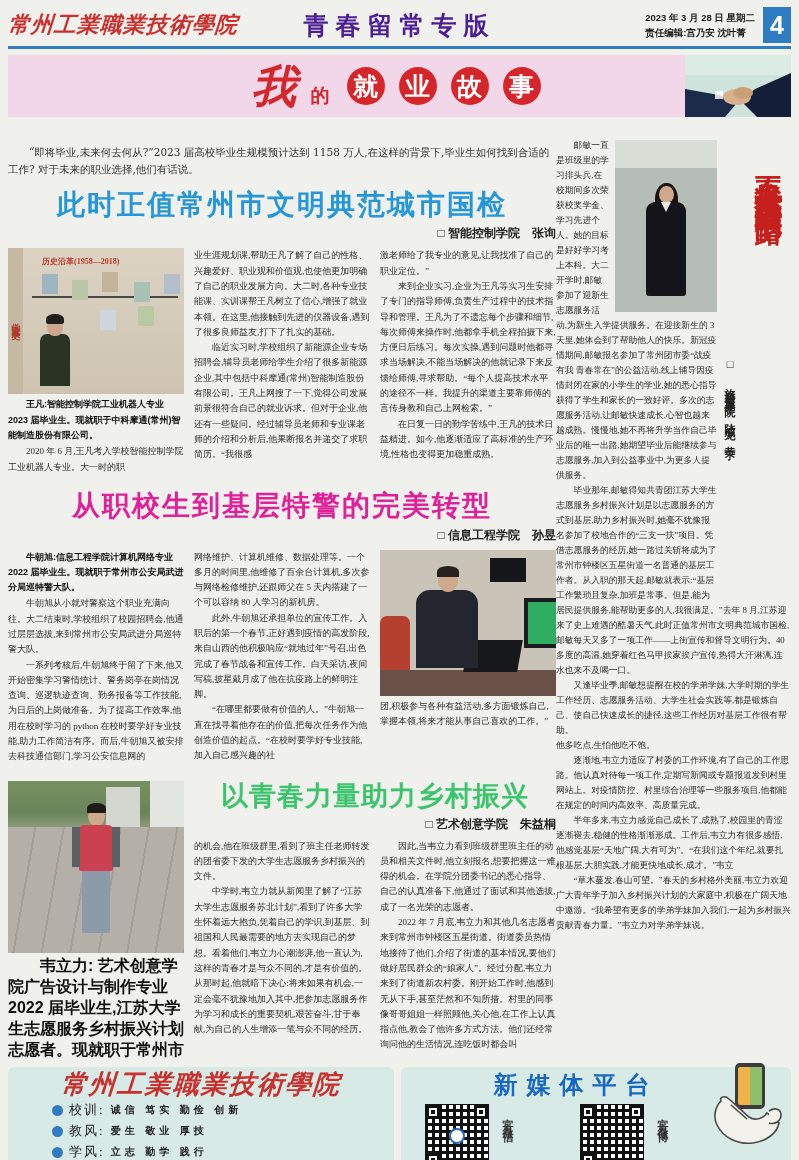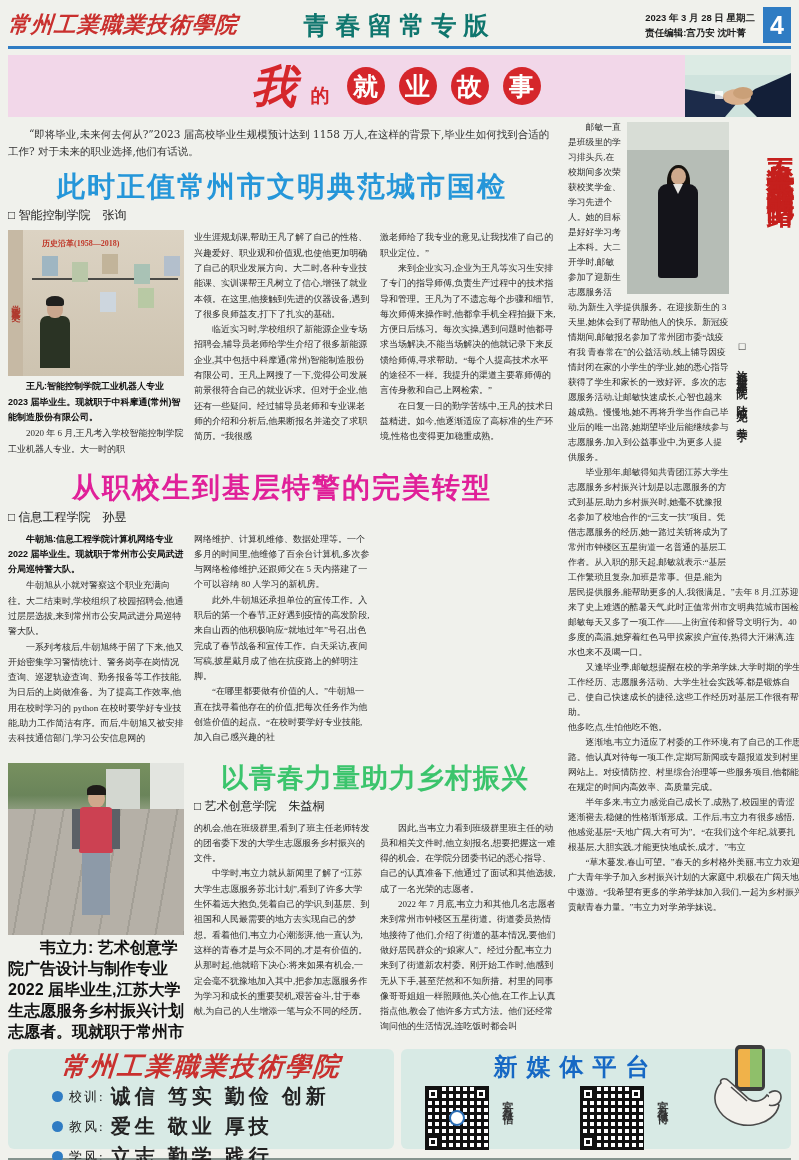--- a/index.html
+++ b/index.html
@@ -2,46 +2,46 @@
 <html><head>
 <meta charset="utf-8">
 <style>
   html,body{margin:0;padding:0;background:#e4e6e0;}
   .page{width:799px;height:1160px;background:#f0f1ec;position:relative;overflow:hidden;
         font-family:"Liberation Sans",sans-serif;box-sizing:border-box;padding:4px 8px;}
   
   .masthead{display:flex;align-items:center;height:42px;border-bottom:3px solid #2f7cc3;position:relative;}
   .school-script{font-family:"DejaVu Serif",serif;font-style:italic;font-weight:bold;color:#c9302e;
         font-size:22px;letter-spacing:1px;transform:skewX(-4deg);white-space:nowrap;}
-  .edition{position:absolute;left:50%;transform:translateX(-50%);color:#0f766e;font-size:25px;
+  .edition{position:absolute;left:50%;transform:translateX(-50%);color:#4c1d95;font-size:25px;
         font-weight:bold;letter-spacing:7px;white-space:nowrap;text-align:right;}
   .dateblock{margin-left:auto;font-size:9.5px;font-weight:bold;color:#1b1b1b;line-height:1.6;text-align:left;}
   .pagenum{width:28px;height:36px;background:#2f7cc3;color:#fff;font-size:25px;font-weight:bold;
         display:flex;align-items:center;justify-content:center;margin-left:8px;flex:0 0 auto;}
   
   .banner{margin-top:6px;height:62px;background:#f2d7e9;position:relative;display:flex;
         align-items:center;justify-content:center;}
   .wo{color:#d5262b;font-size:45px;font-family:"DejaVu Serif",serif;font-style:italic;font-weight:bold;line-height:1;}
   .de{color:#d5262b;font-size:19px;font-weight:bold;margin:20px 10px 0 14px;}
   .circle{width:38px;height:38px;border-radius:50%;background:#d5262b;color:#fff;font-size:25px;
         font-weight:bold;display:flex;align-items:center;justify-content:center;margin:0 7px;}
   .banner-img{position:absolute;right:0;top:0;height:62px;width:106px;display:block;}
   
   .intro{margin-top:6px;width:548px;font-family:"DejaVu Serif",serif;font-size:10.5px;line-height:1.65;
         color:#333;text-indent:2em;}
   
-  .main{display:flex;gap:12px;margin-top:3px;}
+  .main{display:flex;gap:0;margin-top:21px;}
   .left-col{width:548px;flex:0 0 auto;}
   .right-col{width:235px;flex:0 0 auto;position:relative;height:893px;overflow:hidden;
         font-family:"Liberation Serif",serif;font-size:8.8px;line-height:15px;color:#2c2c2c;}
   .art-title{text-align:center;font-weight:bold;margin:0;line-height:1.15;}
   .t-blue{color:#2596d9;font-size:28px;letter-spacing:2px;}
   .t-pink{color:#e02099;font-size:28px;letter-spacing:2px;}
   .t-green{color:#3bc46c;font-size:27px;letter-spacing:1px;}
-  .byline{text-align:left;font-size:12px;font-weight:normal;color:#222;margin:4px 0 6px;}
+  .byline{text-align:right;font-size:12px;font-weight:bold;color:#222;margin:4px 0 6px;}
   .cols{display:flex;gap:10px;overflow:hidden;}
   .col{width:176px;flex:0 0 auto;font-family:"Liberation Serif",serif;font-size:9px;
         line-height:15.3px;color:#2c2c2c;overflow:hidden;}
   p.para{margin:0;text-indent:2em;}
   p.noindent{margin:0;text-indent:0;}
   p.caption{margin:0 0 1px;text-indent:2em;font-weight:bold;font-family:"Liberation Sans",sans-serif;color:#101010;}
   .a1 .cols{height:238px;}
   .a2{margin-top:4px;}
   .a2 .cols{height:226px;}
   .a3{margin-top:5px;display:flex;gap:10px;height:280px;overflow:hidden;}
@@ -105,21 +105,21 @@
   .right-col p.caption{font-size:9px;}
   
   .bottom{display:flex;gap:7px;margin-top:6px;}
   .box{background:#d8eae5;border-radius:6px;height:100px;position:relative;box-sizing:border-box;}
   .box-left{width:386px;padding:3px 10px;}
   .bl-name{font-family:"DejaVu Serif",serif;font-style:italic;font-weight:bold;color:#c9302e;
         font-size:26px;text-align:center;letter-spacing:2px;transform:skewX(-4deg);line-height:1.1;}
   .motto{display:flex;align-items:center;gap:6px;margin:3px 0 0 34px;color:#222;}
   .dot{width:11px;height:11px;border-radius:50%;background:#2f7cc3;flex:0 0 auto;}
   .motto .lab{font-family:"Liberation Serif",serif;font-size:13px;letter-spacing:2px;}
-  .motto .val{font-family:"Liberation Serif",serif;font-weight:bold;font-size:20px;letter-spacing:4px;}
+  .motto .val{font-family:"Liberation Serif",serif;font-weight:bold;font-size:10px;letter-spacing:4px;}
   .box-right{flex:1;padding:2px 8px;overflow:visible;}
   .nm-title{color:#1668c4;font-size:24px;font-weight:bold;letter-spacing:9px;text-align:center;margin:0 40px 0 0;}
   .qr-row{display:flex;align-items:flex-start;gap:11px;margin:3px 0 0 16px;}
   .qr{width:64px;height:64px;background:#fff;position:relative;flex:0 0 auto;
       background-image:repeating-linear-gradient(0deg,#111 0 3px,transparent 3px 7px),
                        repeating-linear-gradient(90deg,#111 0 3px,#fff 3px 7px);}
   .qr i{position:absolute;width:14px;height:14px;background:#fff;border:3px solid #111;box-sizing:border-box;}
   .qr i::after{content:"";position:absolute;inset:2px;background:#111;}
   .qr .tl{top:1px;left:1px;}.qr .tr{top:1px;right:1px;}.qr .bl{bottom:1px;left:1px;}
   .qr .logo{position:absolute;inset:24px;background:#fff;border-radius:50%;border:2px solid #2a6db5;}
@@ -204,20 +204,34 @@
           <div class="col">
             <p class="caption">牛朝旭:信息工程学院计算机网络专业 2022 届毕业生。现就职于常州市公安局武进分局巡特警大队。</p>
             <p class="para">牛朝旭从小就对警察这个职业充满向往。大二结束时,学校组织了校园招聘会,他通过层层选拔,来到常州市公安局武进分局巡特警大队。</p>
             <p class="para">一系列考核后,牛朝旭终于留了下来,他又开始密集学习警情统计、警务岗亭在岗情况查询、巡逻轨迹查询、勤务报备等工作技能,为日后的上岗做准备。为了提高工作效率,他用在校时学习的 python 在校时要学好专业技能,助力工作简洁有序。而后,牛朝旭又被安排去科技通信部门,学习公安信息网的</p>
           </div>
           <div class="col">
             <p class="noindent">网络维护、计算机维修、数据处理等。一个多月的时间里,他维修了百余台计算机,多次参与网络检修维护,还跟师父在 5 天内搭建了一个可以容纳 80 人学习的新机房。</p>
             <p class="para">此外,牛朝旭还承担单位的宣传工作。入职后的第一个春节,正好遇到疫情的高发阶段,来自山西的他积极响应“就地过年”号召,出色完成了春节战备和宣传工作。白天采访,夜间写稿,披星戴月成了他在抗疫路上的鲜明注脚。</p>
             <p class="para">“在哪里都要做有价值的人。”牛朝旭一直在找寻着他存在的价值,把每次任务作为他创造价值的起点。“在校时要学好专业技能,加入自己感兴趣的社</p>
           </div>
+          <div class="col">
+            <div class="ph ph3">
+              <div class="tv"></div>
+              <div class="mon"></div>
+              <div class="chair"></div>
+              <div class="desk"></div>
+              <div class="laptop"></div>
+              <div class="p3">
+                  <div class="head"></div>
+                  <div class="body"></div>
+                </div>
+            </div>
+            <p class="noindent">团,积极参与各种有益活动,多方面锻炼自己,掌握本领,将来才能从事自己喜欢的工作。”</p>
+          </div>
         </div>
       </div>
 
       <div class="a3">
         <div class="a3-left">
           <div class="ph ph4">
             <div class="trees"></div>
             <div class="bld"></div>
             <div class="ground"></div>
             <div class="p4">

